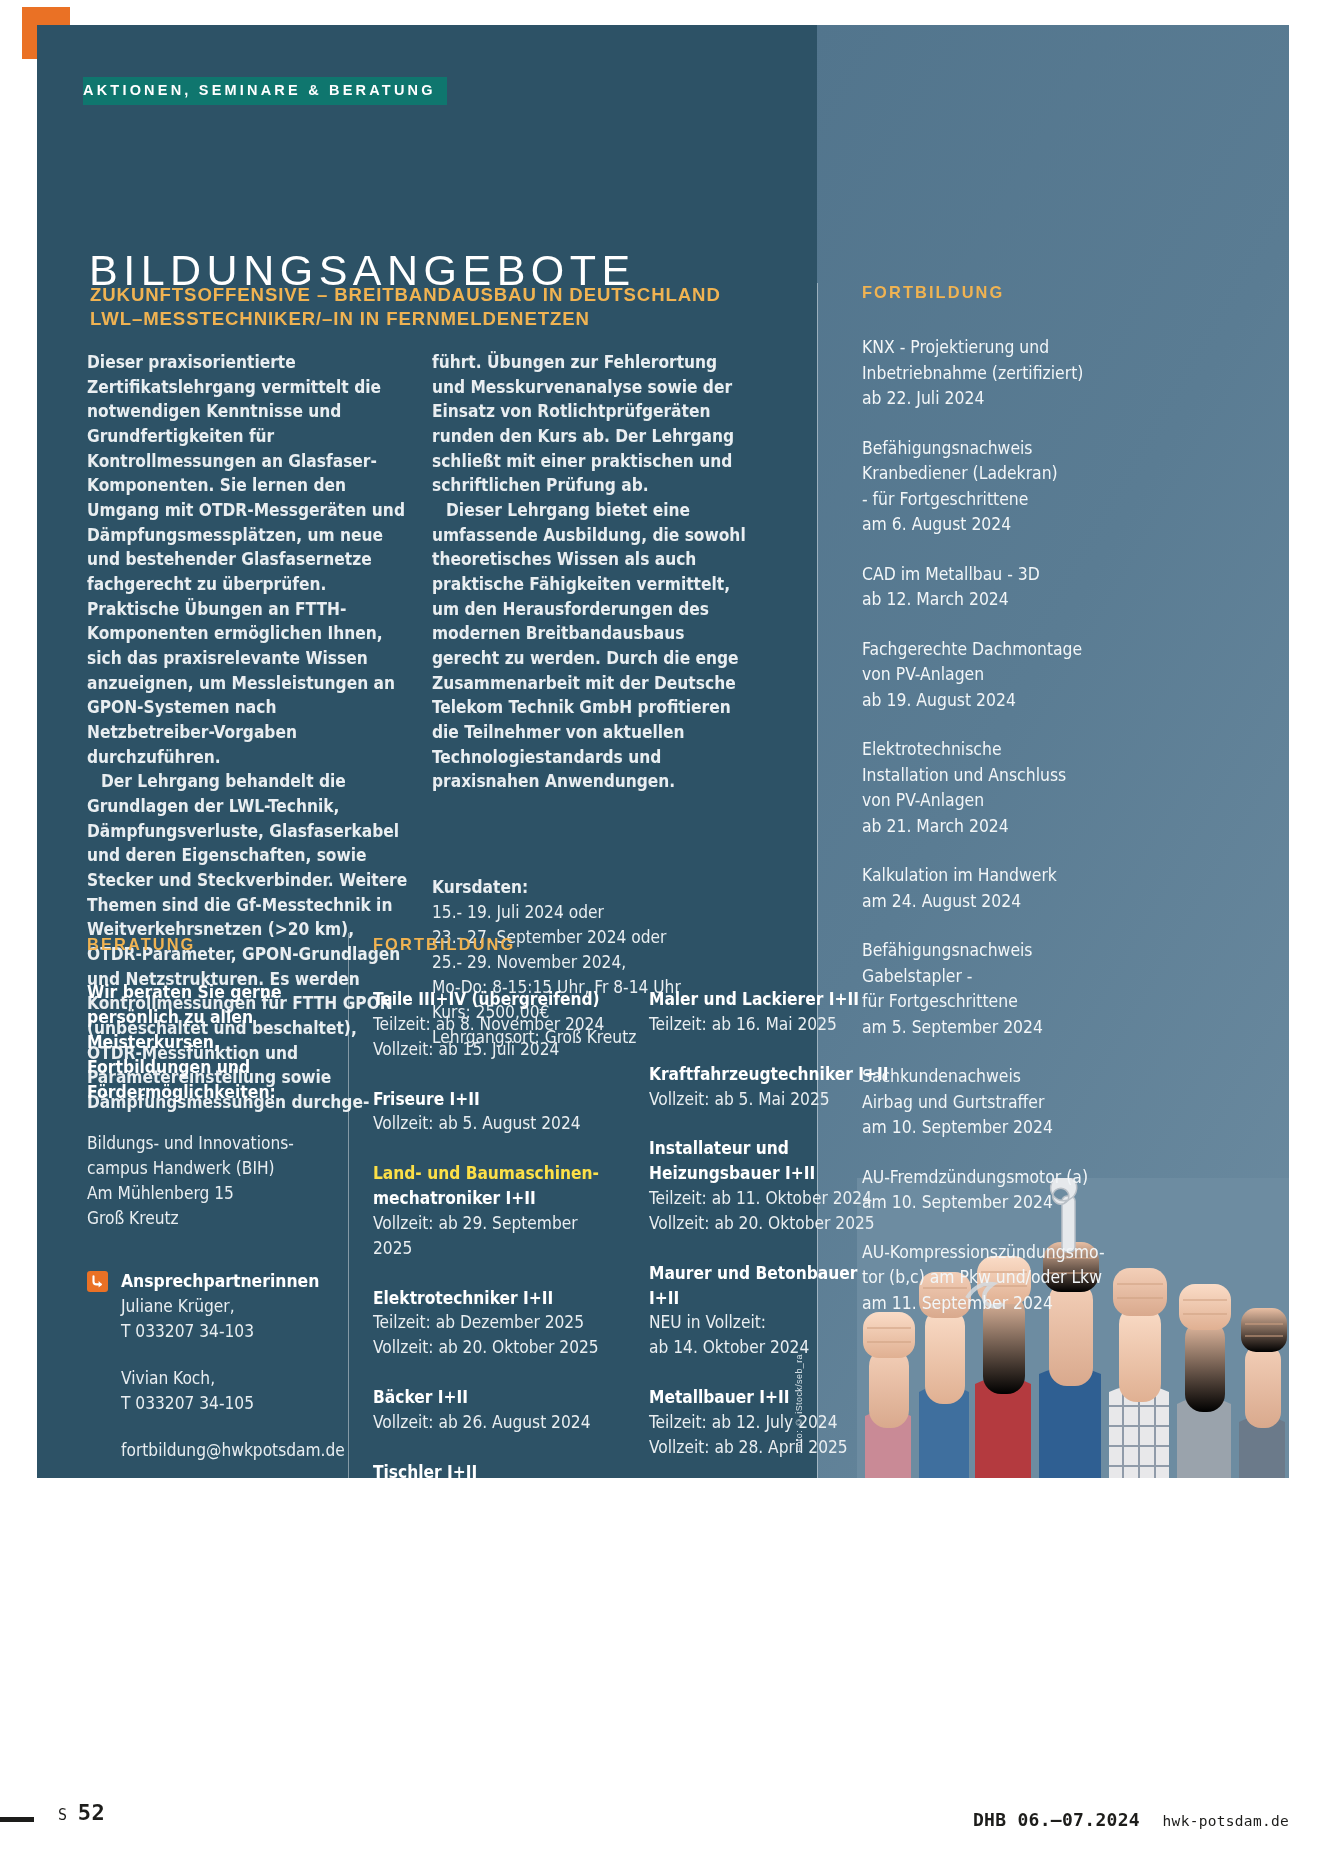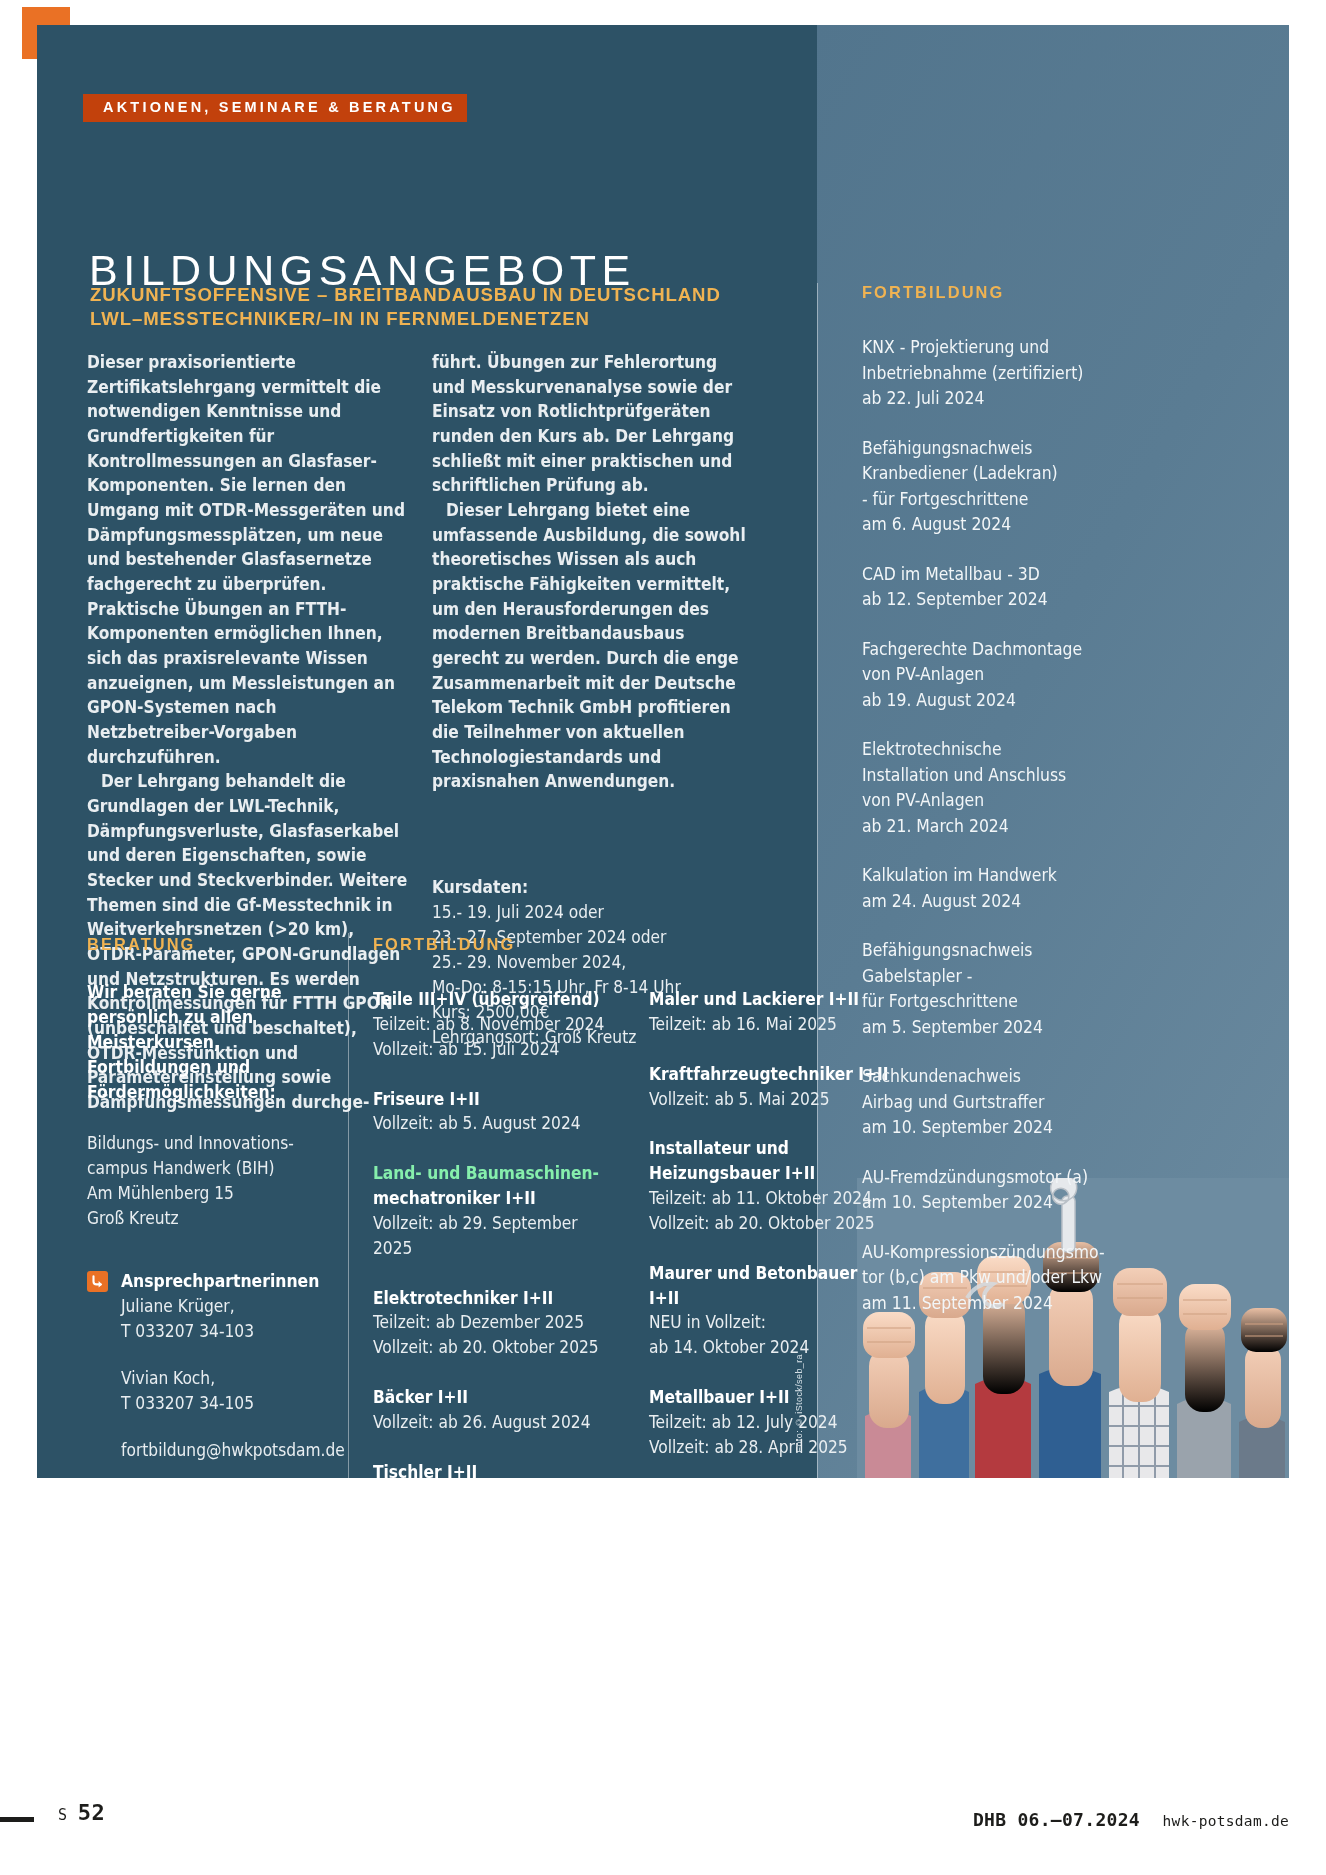--- a/index.html
+++ b/index.html
@@ -52,29 +52,28 @@
     width: 472px;
     height: 1453px;
     background: linear-gradient(120deg, #52758d 0%, #5a7c93 45%, #6d8ca1 100%);
   }
 
   
   #kicker {
     position: absolute;
     left: 46px;
     top: 52px;
-    background: #c2410c;
+    background: #0f766e;
     color: #ffffff;
     font-size: 14.5px;
     letter-spacing: 3.2px;
     font-weight: 600;
-    padding: 6px 11px 7px 20px;
+    padding: 6px 11px 7px 0;
     line-height: 1;
     white-space: nowrap;
-    margin-top: 17px;
   }
 
   
   #page-title {
     position: absolute;
     left: 52px;
     top: 195px;
     color: #ffffff;
     font-size: 43px;
     letter-spacing: 5.5px;
@@ -438,21 +437,21 @@
       <div class="mk-item">
         <div class="mk-title" style="font-weight: bold; color: rgb(255, 255, 255);">Teile III+IV (übergreifend)</div>
         <div>Teilzeit: ab 8. November 2024</div>
         <div>Vollzeit: ab 15. Juli 2024</div>
       </div>
       <div class="mk-item">
         <div class="mk-title" style="font-weight: bold; color: rgb(255, 255, 255);">Friseure I+II</div>
         <div>Vollzeit: ab 5. August 2024</div>
       </div>
       <div class="mk-item">
-        <div class="mk-title" style="font-weight: bold; color: #86efac;">Land- und Baumaschinen-</div>
+        <div class="mk-title" style="font-weight: bold; color: #fde047;">Land- und Baumaschinen-</div>
         <div class="mk-title" style="font-weight: bold; color: rgb(255, 255, 255);">mechatroniker I+II</div>
         <div>Vollzeit: ab 29. September 2025</div>
       </div>
       <div class="mk-item">
         <div class="mk-title" style="font-weight: bold; color: rgb(255, 255, 255);">Elektrotechniker I+II</div>
         <div>Teilzeit: ab Dezember 2025</div>
         <div>Vollzeit: ab 20. Oktober 2025</div>
       </div>
       <div class="mk-item">
         <div class="mk-title" style="font-weight: bold; color: rgb(255, 255, 255);">Bäcker I+II</div>
@@ -497,21 +496,21 @@
         <div>ab 22. Juli 2024</div>
       </div>
       <div class="fb-item">
         <div>Befähigungsnachweis</div>
         <div>Kranbediener (Ladekran)</div>
         <div>- für Fortgeschrittene</div>
         <div>am 6. August 2024</div>
       </div>
       <div class="fb-item">
         <div>CAD im Metallbau - 3D</div>
-        <div>ab 12. September 2024</div>
+        <div>ab 12. March 2024</div>
       </div>
       <div class="fb-item">
         <div>Fachgerechte Dachmontage</div>
         <div>von PV-Anlagen</div>
         <div>ab 19. August 2024</div>
       </div>
       <div class="fb-item">
         <div>Elektrotechnische</div>
         <div>Installation und Anschluss</div>
         <div>von PV-Anlagen</div>

